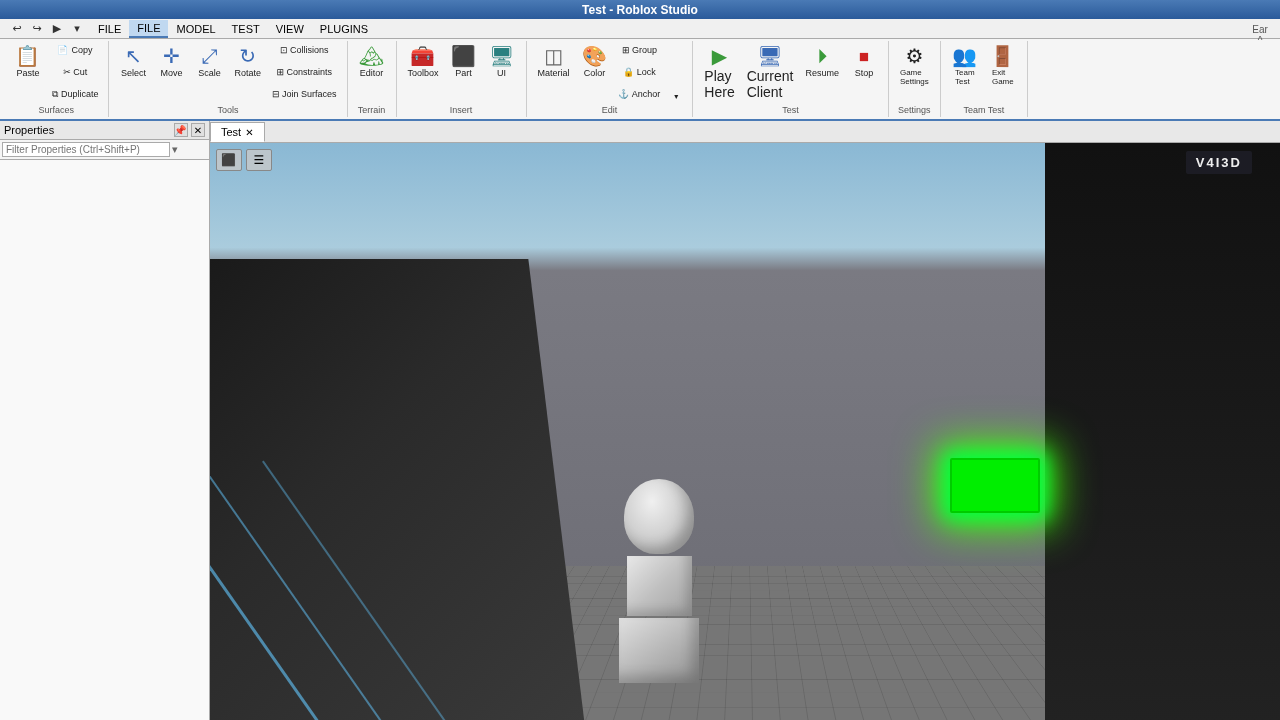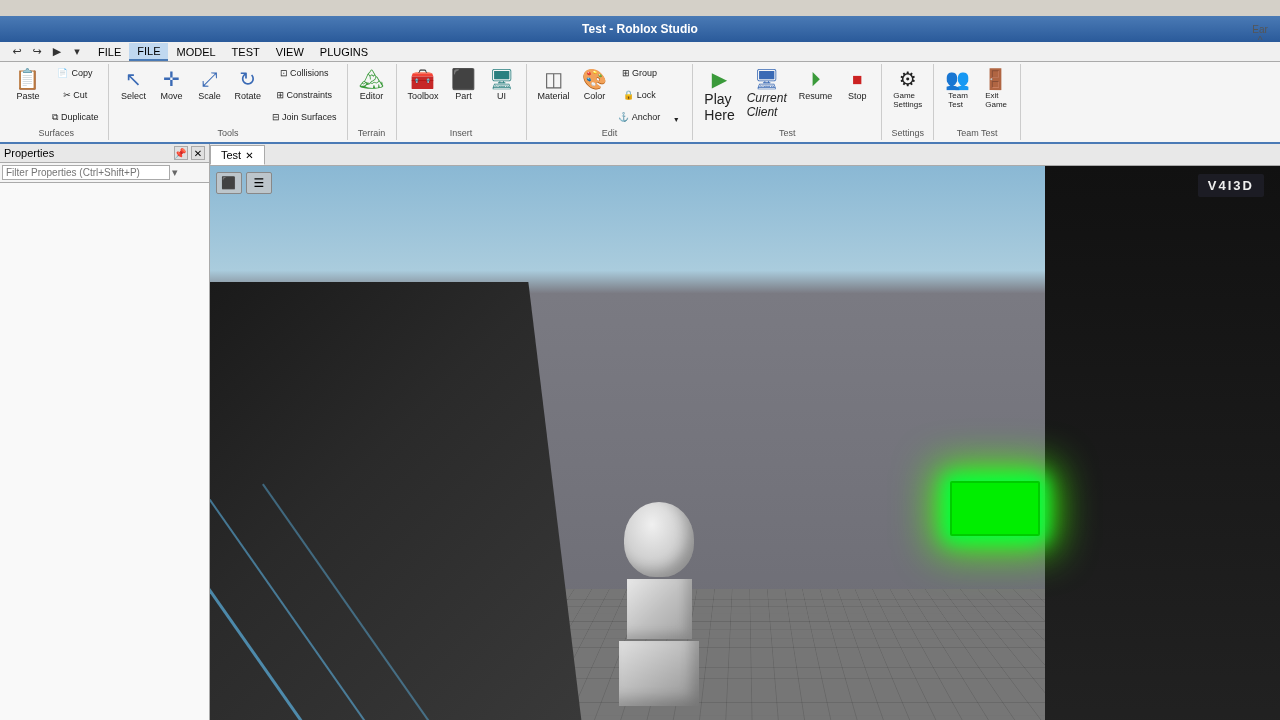--- a/index.html
+++ b/index.html
@@ -1,29 +1,28 @@
 <!DOCTYPE html>
 <html><head>
   <meta charset="utf-8">
   <style>
     * { margin: 0; padding: 0; box-sizing: border-box; }
     body { width: 1280px; height: 720px; overflow: hidden; font-family: 'Segoe UI', Arial, sans-serif; font-size: 11px; background: #d4d0c8; }
 
     
     #title-bar {
-      height: 26px;
+      height: 19px;
       background: linear-gradient(to bottom, #4a7ab5, #2a5a9a);
       display: flex;
       align-items: center;
       justify-content: center;
       color: white;
       font-size: 12px;
       font-weight: bold;
       user-select: none;
-      margin-top: 16px;
     }
 
     
     #menu-bar {
       height: 20px;
       background: #f0f0f0;
       display: flex;
       align-items: center;
       padding: 0 4px;
       border-bottom: 1px solid #aaa;
@@ -159,21 +158,21 @@
     .viewport-tab.active {
       background: #fff;
       border-bottom: 1px solid #fff;
     }
     .tab-close { font-size: 10px; cursor: pointer; }
 
     
     #v4i3d-badge {
       position: absolute;
       top: 8px;
-      right: 16px;
+      right: 28px;
       background: rgba(30,30,40,0.85);
       color: #eee;
       font-size: 13px;
       font-weight: bold;
       padding: 4px 10px;
       border-radius: 2px;
       letter-spacing: 2px;
     }
 
     
@@ -411,21 +410,21 @@
     </div>
 
     <div class="ribbon-group">
       <div class="ribbon-section">
         <div class="ribbon-btn">
           <span class="btn-icon icon-green">▶</span>
           <span style="font-size:14px;">Play<br>Here</span>
         </div>
         <div class="ribbon-btn">
           <span class="btn-icon icon-blue">🖥</span>
-          <span style="font-size:12px;font-style:italic;">Current<br>Client</span>
+          <span style="font-size:14px;">Current<br>Client</span>
         </div>
         <div class="ribbon-btn">
           <span class="btn-icon icon-green">⏵</span>
           <span>Resume</span>
         </div>
         <div class="ribbon-btn">
           <span class="btn-icon icon-red">⏹</span>
           <span>Stop</span>
         </div>
       </div>

